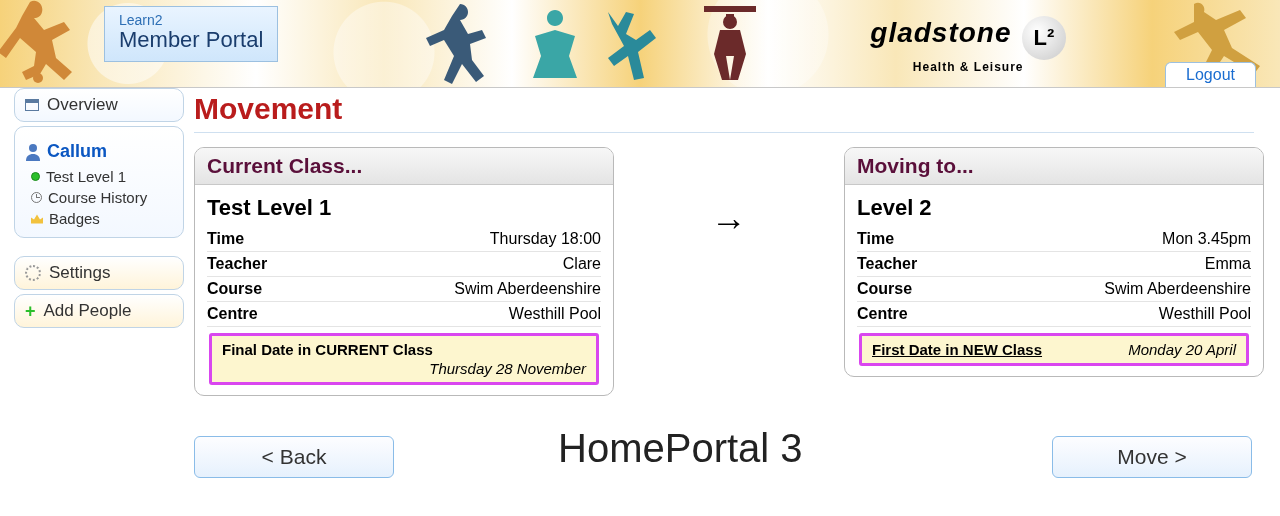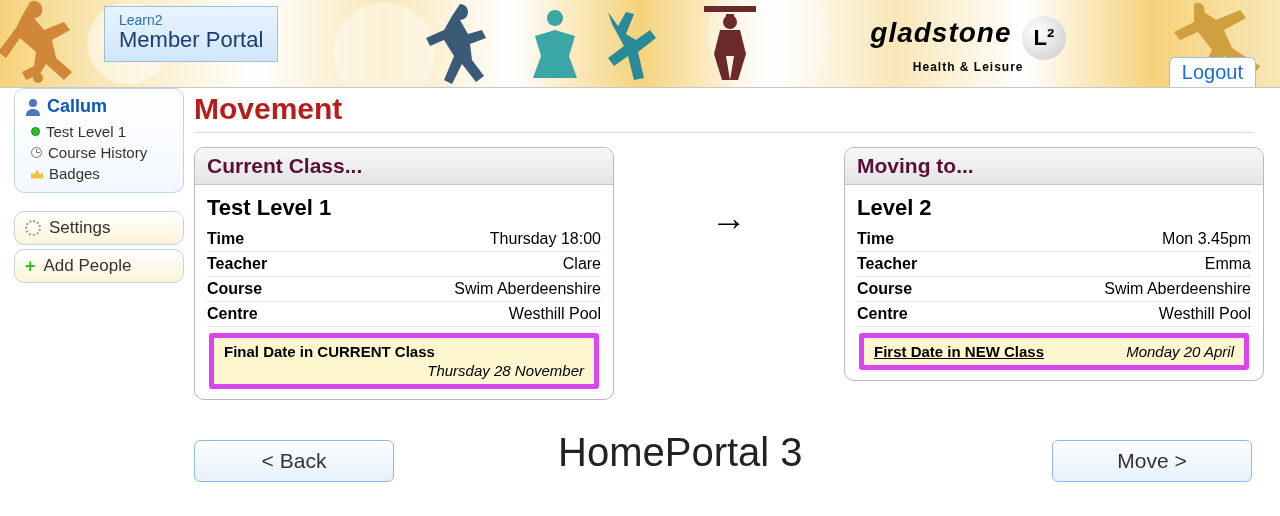--- a/index.html
+++ b/index.html
@@ -69,22 +69,22 @@
   .brand .l2::after{
     content:"L²"; position:absolute; inset:0; display:flex;align-items:center;justify-content:center;
     font-size:22px; font-weight:bold; color:#000;
   }
 
   .logout-tab {
     position:absolute; right:24px; bottom:-1px;
     background:#fff;
     border:1px solid #9cc0e0; border-bottom:1px solid #fff;
     border-radius:6px 6px 0 0;
-    padding:3px 12px;
-    color:#1a6dd0; font-size:20px;
+    padding:3px 20px;
+    color:#1a6dd0; font-size:16px;
     cursor:pointer;
   }
 
   
   .sidebar {
     position:absolute;
     left:14px; top:88px;
     width:170px;
   }
   .side-item, .side-section {
@@ -98,21 +98,21 @@
     display:flex;align-items:center;gap:8px;
     font-size:17px; color:#333;
     cursor:pointer;
   }
   .side-item.settings, .side-item.add {
     background:linear-gradient(#fff,#fff4da);
   }
   .side-item.overview { background:linear-gradient(#fff,#f3f8ff); }
 
   .side-section {
-    padding:7px 10px 8px 10px;
+    padding:14px 10px 8px 10px;
     background:linear-gradient(#fff,#f3f8ff);
   }
   .side-section .section-head {
     display:flex;align-items:center;gap:6px;
     color:#0b57c2; font-weight:bold; font-size:18px;
     margin-bottom:4px;
   }
   .side-sub {
     display:flex;align-items:center;gap:6px;
     font-size:15px; color:#333;
@@ -171,21 +171,21 @@
     border-bottom:1px solid #e4e4e4;
     padding:3px 0;
     font-size:16px;
   }
   .row-kv:last-of-type{border-bottom:none;}
   .row-kv .k{font-weight:bold;}
 
   .note {
     margin:6px 2px 0 2px;
     background:#fdf6cf;
-    border:5px solid #d946ef;
+    border:3px solid #d946ef;
     border-radius:3px;
     padding:5px 10px;
     font-size:15px;
   }
   .note.two-line .t { font-weight:bold; }
   .note.two-line .d { display:block; text-align:right; font-style:italic; margin-top:2px; }
   .note.one-line { display:flex; justify-content:space-between; }
   .note.one-line .t { font-weight:bold;text-decoration:underline; }
   .note.one-line .d { font-style:italic; }
 
@@ -253,20 +253,24 @@
   <div class="brand">
     <span class="name">gladstone</span>
     <span class="l2"></span>
     <div class="sub">Health &amp; Leisure</div>
   </div>
 
   <div class="logout-tab">Logout</div>
 </div>
 
 <div class="sidebar">
+  <div class="side-item overview">
+    <span class="grid-ico"></span>
+    <span>Overview</span>
+  </div>
 
   <div class="side-section">
     <div class="section-head">
       <svg class="person-ico" width="16" height="18" viewBox="0 0 16 18">
           <circle cx="8" cy="5" r="4" fill="#4a78c0"></circle>
           <path d="M1 18c0-5 3-7 7-7s7 2 7 7z" fill="#4a78c0"></path>
         </svg>
       <span>Callum</span>
     </div>
     <div class="side-sub">

